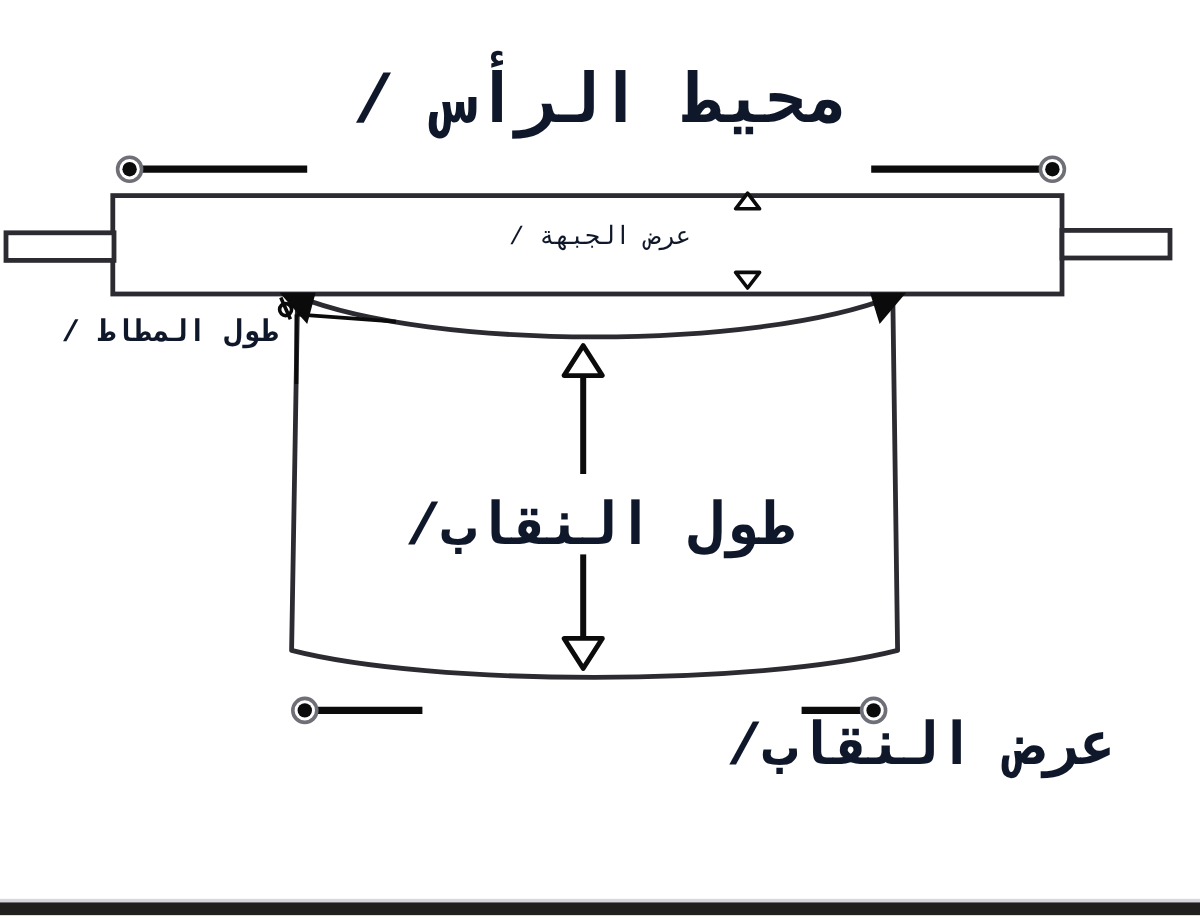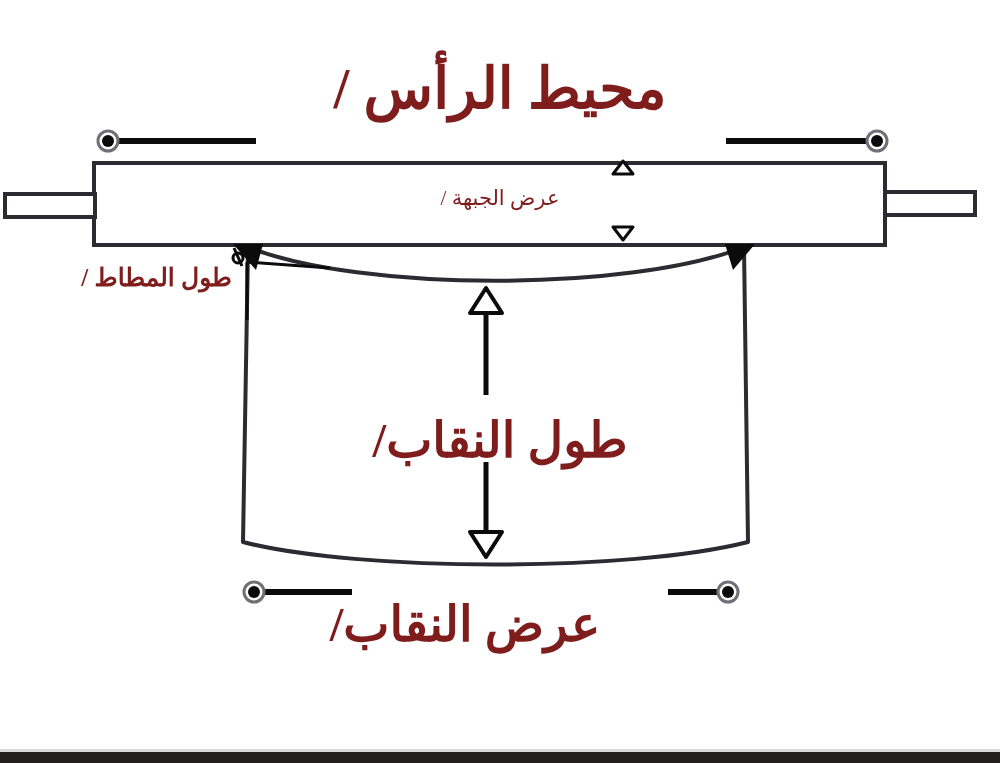--- a/index.html
+++ b/index.html
@@ -24,22 +24,22 @@
     top: 0;
     width: 1000px;
     height: 763px;
     display: block;
   }
   .label {
     position: absolute;
     white-space: nowrap;
     direction: rtl;
     unicode-bidi: bidi-override;
-    color: #7f1d1d;
-    font-family: Liberation Serif, serif;
+    color: #0f172a;
+    font-family: Liberation Mono, monospace;
     line-height: 1;
     -webkit-font-smoothing: antialiased;
   }
   .label-xl {
     font-size: 57px;
     font-weight: 700;
     letter-spacing: -1px;
   }
   .label-lg {
     font-size: 49px;
@@ -76,21 +76,21 @@
   #label-veil-length {
     left: 0;
     top: 416px;
     width: 1000px;
     text-align: center;
   }
   #label-veil-width {
     left: 0;
     top: 600px;
     width: 930px;
-    text-align: center;
+    text-align: right;
   }
   #bottom-bar {
     position: absolute;
     left: 0;
     top: 752px;
     width: 1000px;
     height: 11px;
     background: #221f1f;
   }
   #bottom-bar-hairline {

